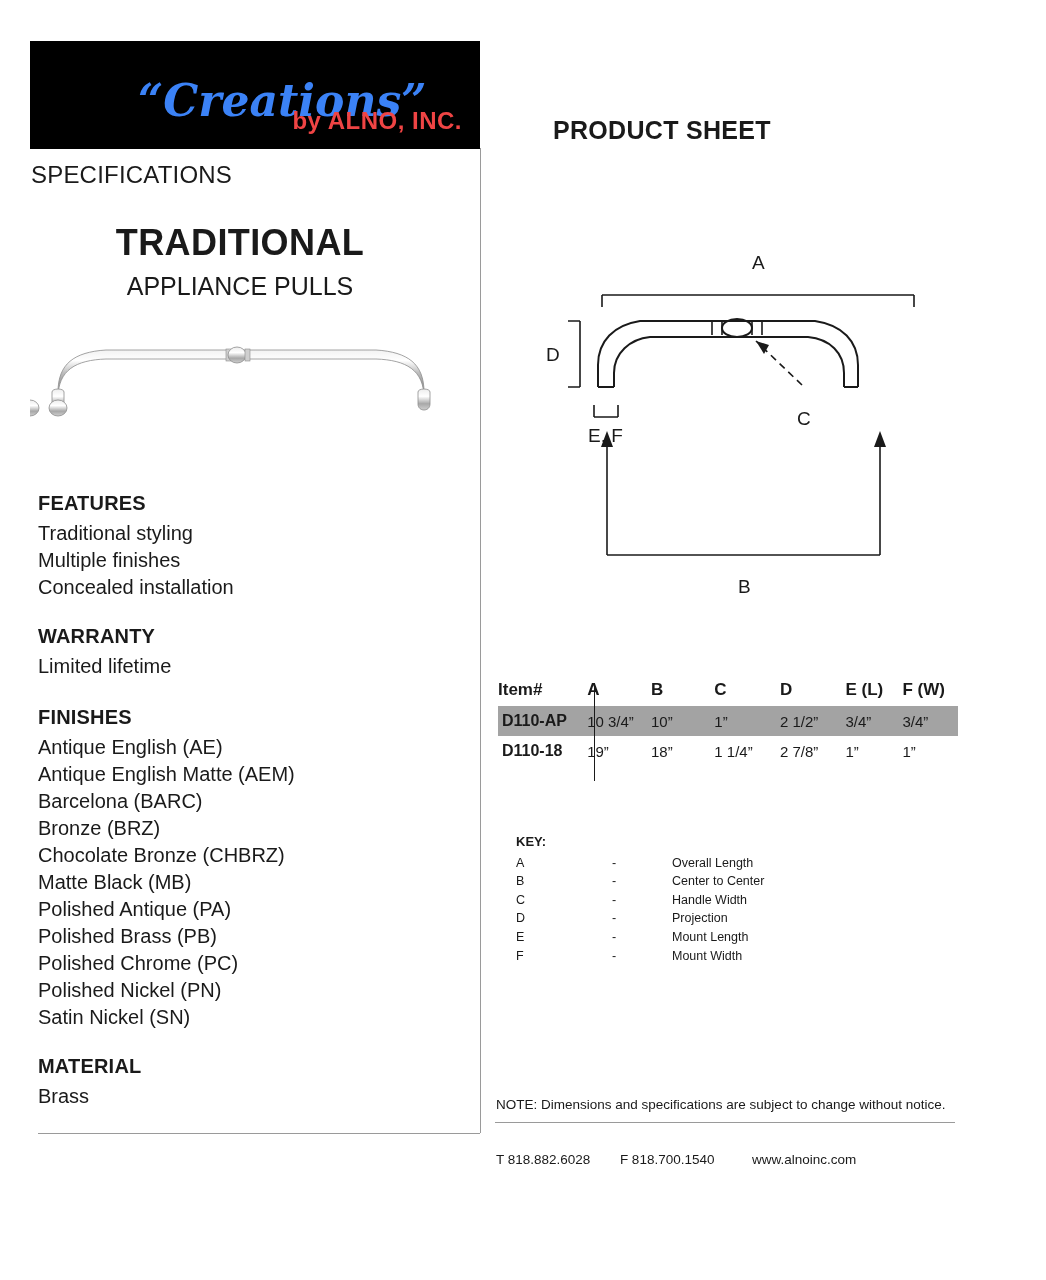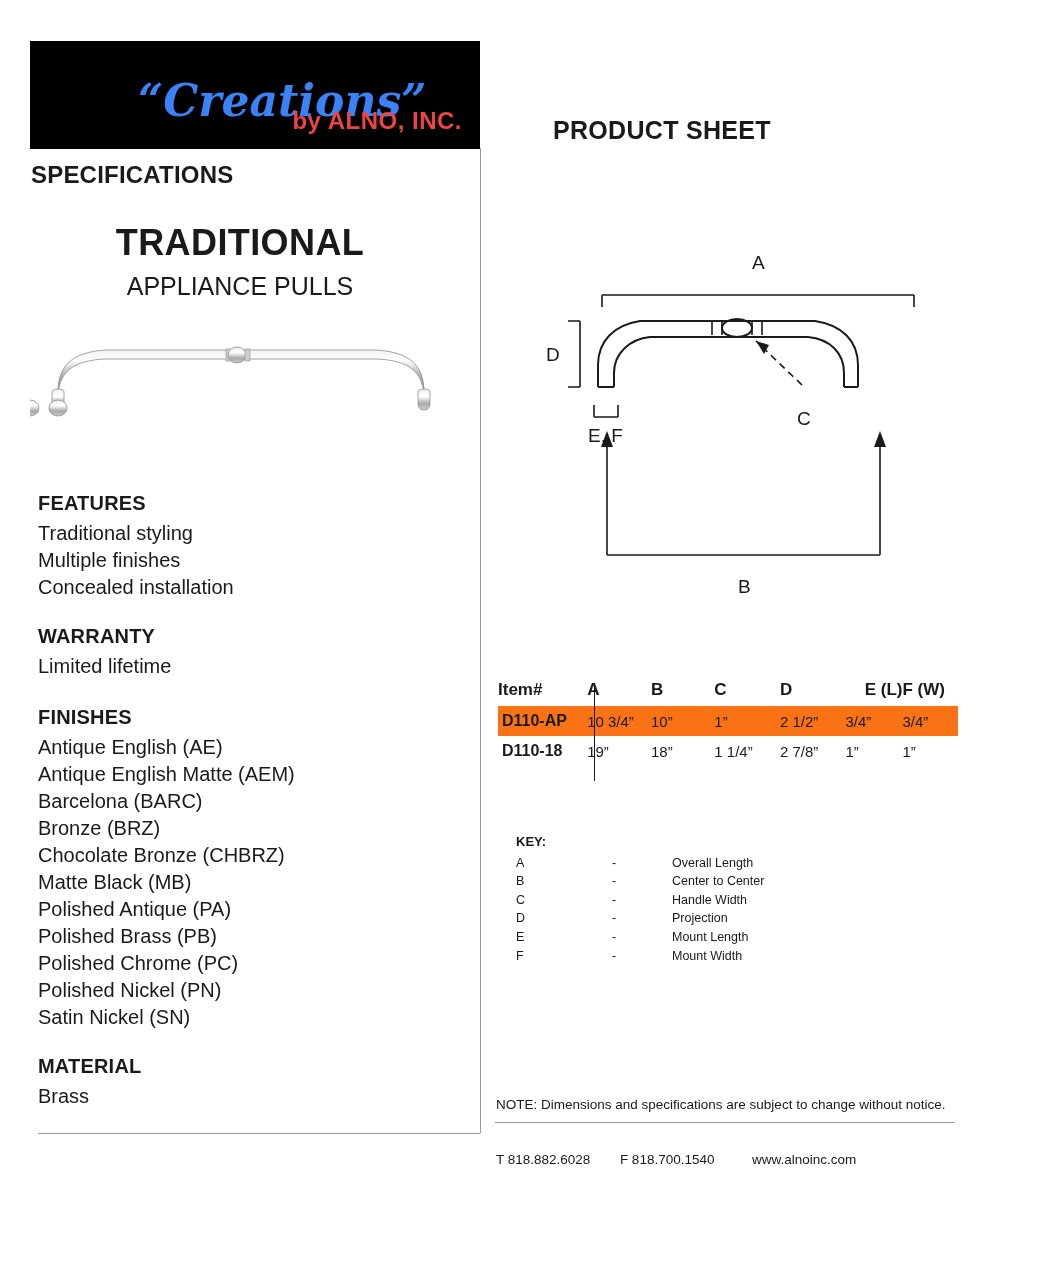--- a/index.html
+++ b/index.html
@@ -38,21 +38,21 @@
     letter-spacing:0.5px; white-space:nowrap;
   }
 
   
   .product-sheet {
     position:absolute; left:553px; top:116px;
     font-size:25px; font-weight:bold; letter-spacing:0.3px;
   }
   .specifications {
     position:absolute; left:31px; top:161px;
-    font-size:24px; font-weight:bold; letter-spacing:0.2px;
+    font-size:24px; font-weight:normal; letter-spacing:0.2px;
   }
   .title-main {
     position:absolute; left:0; top:222px; width:480px;
     text-align:center;
     font-size:36px; font-weight:bold; letter-spacing:0.4px;
   }
   .title-sub {
     position:absolute; left:0; top:272px; width:480px;
     text-align:center;
     font-size:25px; font-weight:normal;
@@ -94,27 +94,27 @@
   .tbl { position:absolute; left:498px; top:680px; width:460px; }
   table { border-collapse:collapse; width:460px; }
   th, td { text-align:left; padding:0; }
   .t-head th {
     font-size:17px; font-weight:bold; padding-bottom:6px;
   }
   .t-row td {
     font-size:15px; height:30px; vertical-align:middle;
   }
   .t-row td.item { font-size:16px; font-weight:bold; padding-left:4px; }
-  .t-row.shaded td { background:#f97316;margin-left:20px; }
+  .t-row.shaded td { background:#a3a3a3;margin-left:20px; }
   .col-item { width:96px; }
   .col-a { width:70px; }
   .col-b { width:70px; }
   .col-c { width:72px; }
   .col-d { width:72px; }
-  .col-e { width:62px;text-align:right; }
+  .col-e { width:62px; }
   .col-f { width:60px; }
   .tbl-vline {
     position:absolute; left:594px; top:683px; width:1px; height:98px; background:#1a1a1a;
   }
 
   
   .key { position:absolute; left:516px; top:833px; font-size:12.5px; line-height:18.6px; }
   .key .k-title { font-weight:bold; font-size:13px; margin-bottom:2px; }
   .key-row { display:flex; }
   .key-row .c1 { width:96px; }

